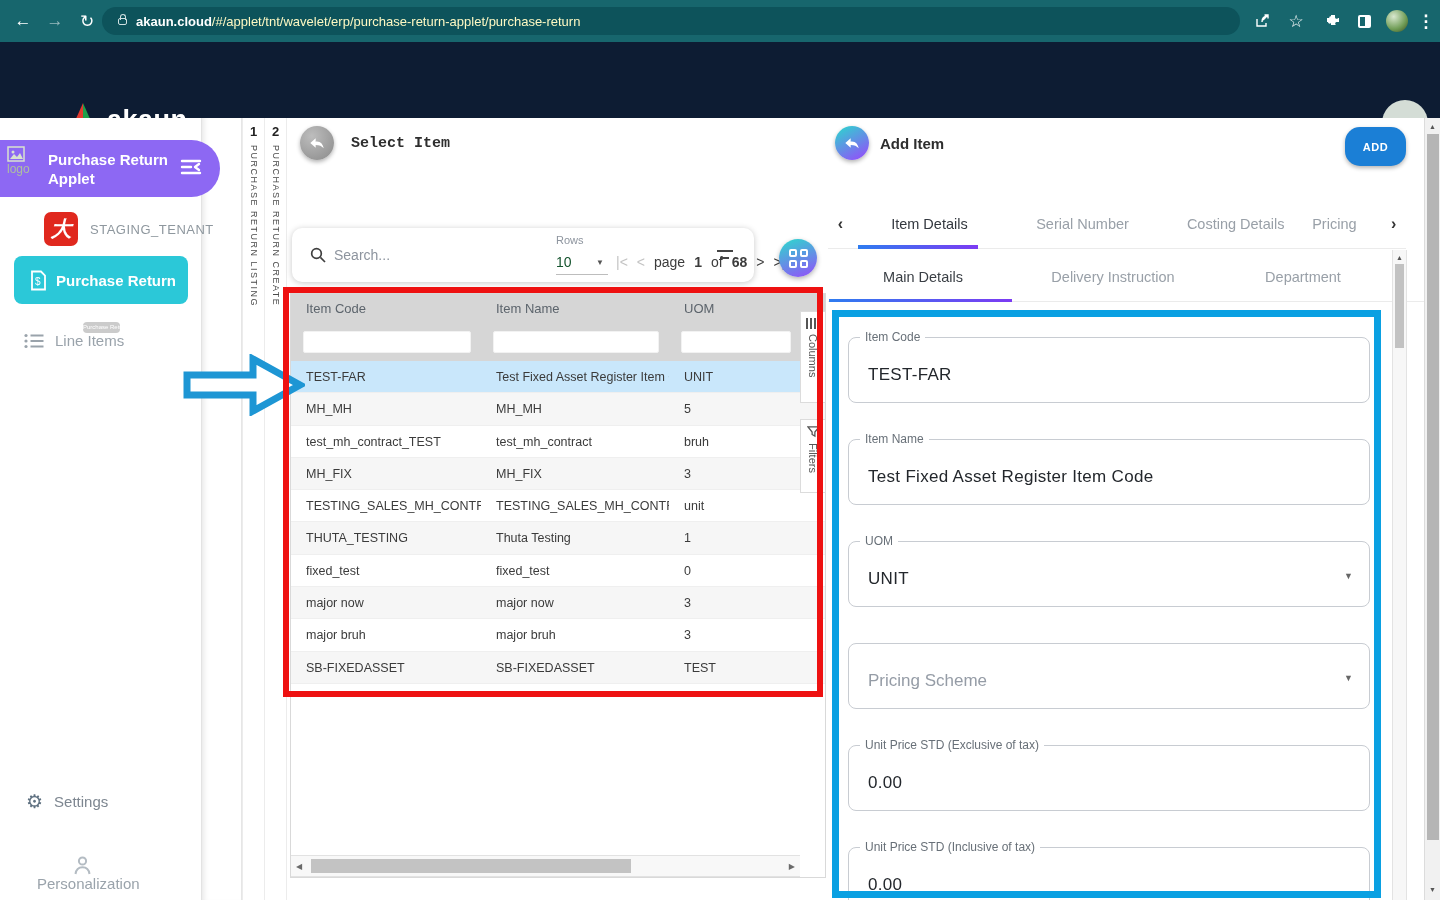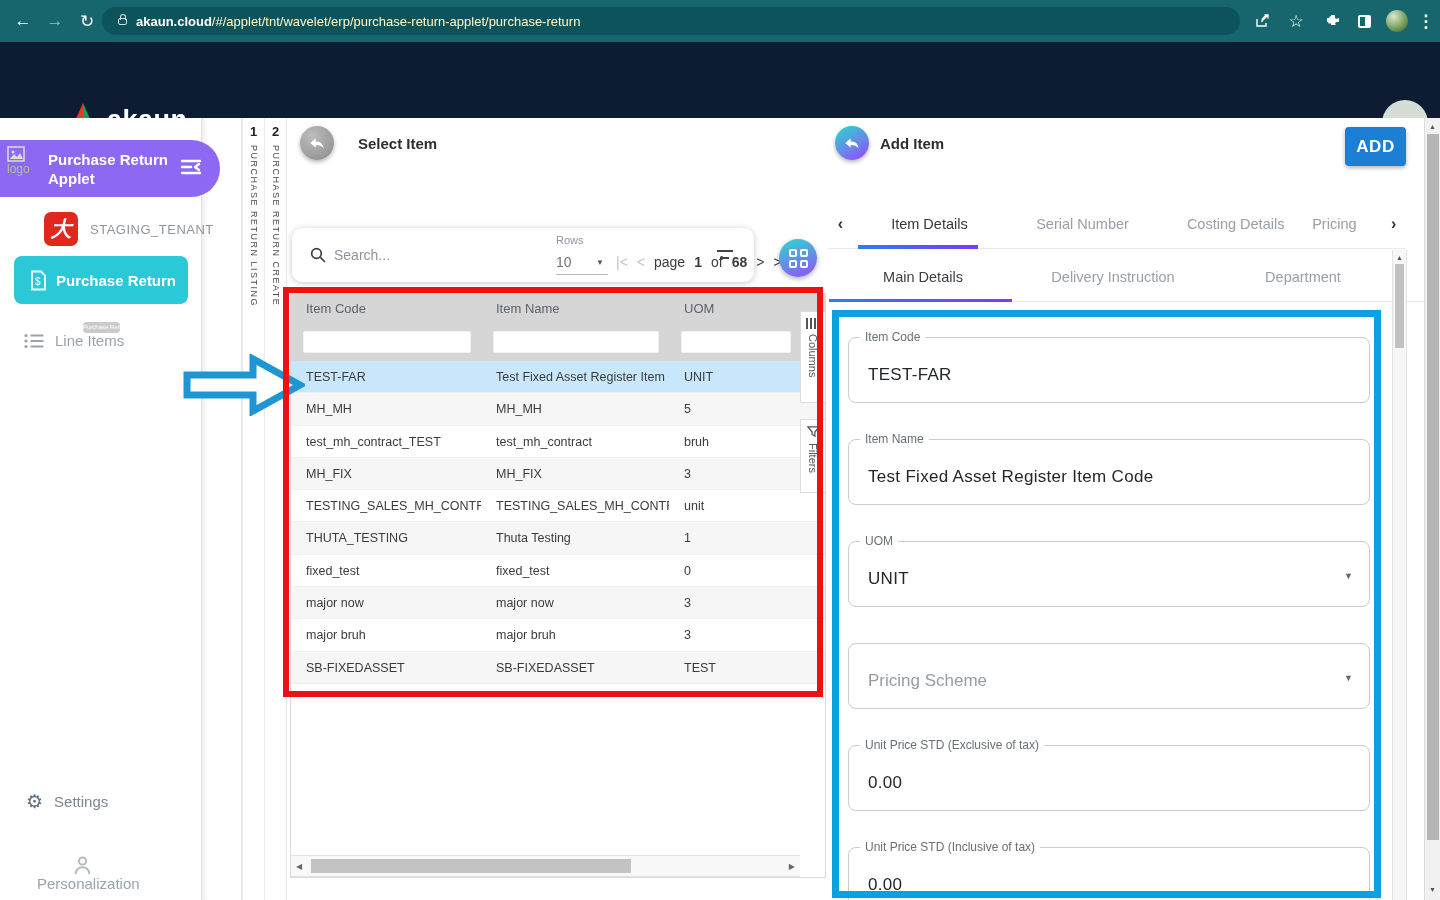--- a/index.html
+++ b/index.html
@@ -71,21 +71,21 @@
   .gray-grad { background:radial-gradient(circle at 35% 30%, #bdbdbd, #8a8a8a); }
   .teal-purple { background:linear-gradient(150deg,#2ed3cf 5%,#8a5bf6 85%); }
   .panel-title { font-size:15px; font-weight:600; color:#2e2e2e; }
   #searchitem-tab { position:absolute; left:0; top:180px; width:532px; text-align:center;
     color:#868d96; font-size:16px; cursor:pointer; }
   .grad-underline { background:linear-gradient(90deg,#2e7cf0,#7c3bf3); }
   #searchcard { position:absolute; left:4px; top:110px; width:462px; height:54px; background:#fff;
     border-radius:10px; box-shadow:0 1px 6px rgba(0,0,0,.22); display:flex; align-items:center; }
   #searchcard .ph { color:#8d949e; font-size:14px; margin-left:8px; flex:1; }
   .rows-label { position:absolute; left:268px; top:116px; font-size:11px; color:#8d949e; }
-  .rows-value { position:absolute; left:268px; top:136px; font-size:14px; color:#737373; width:52px;
+  .rows-value { position:absolute; left:268px; top:136px; font-size:14px; color:#14532d; width:52px;
     border-bottom:1px solid #bdbdbd; padding-bottom:4px; cursor:pointer; }
   .rows-caret { position:absolute; left:308px; top:140px; font-size:8px; color:#555; }
   #pager { position:absolute; left:328px; top:136px; font-size:14px; color:#3c3c3c; display:flex;
     align-items:center; gap:9px; white-space:nowrap; }
   #pager .dis { color:#c3c3c3; }
   #pager b { font-weight:bold; }
   #gridbtn { position:absolute; left:491px; top:121px; width:38px; height:38px; border-radius:50%;
     background:linear-gradient(160deg,#31d3cf 5%,#8a5bf6 90%); box-shadow:0 2px 5px rgba(0,0,0,.3);
     display:flex; align-items:center; justify-content:center; cursor:pointer; }
   .gridglyph { display:grid; grid-template-columns:8px 8px; grid-template-rows:8px 8px; gap:3px; }
@@ -108,21 +108,21 @@
   .colbars { display:flex; gap:2px; }
   .colbars i { width:2px; height:11px; background:#555; }
   #hscroll { position:absolute; left:0px; top:561px; width:509px; height:22px; background:#f8f8f8;
     border-top:1px solid #e2e2e2; border-bottom:1px solid #e2e2e2; }
   #hscroll .thumb { position:absolute; left:20px; top:3px; width:320px; height:14px; background:#c3c3c3; }
   .scroll-ar { position:absolute; color:#6a6a6a; font-size:8px; top:6px; cursor:pointer; }
 
   
   #rightpanel { position:absolute; left:828px; top:118px; width:612px; height:782px; background:#fff; }
   #addbtn { position:absolute; left:517px; top:9px; width:61px; height:39px; background:#1b7fd6;
-    border-radius:4px; color:#fff; font-weight:bold; font-size:17px; letter-spacing:.5px; display:flex;
+    border-radius:15px; color:#fff; font-weight:bold; font-size:11px; letter-spacing:.5px; display:flex;
     align-items:center; justify-content:center; box-shadow:0 2px 4px rgba(0,0,0,.3); cursor:pointer; }
   #tabsrow { position:absolute; left:0; top:82px; width:578px; height:49px; display:flex; align-items:center;
     border-bottom:1px solid #ebebeb; }
   .tab-chev { width:26px; text-align:center; font-size:16px; font-weight:bold; color:#333; cursor:pointer; }
   .tab { width:160px; text-align:center; font-size:14.5px; color:#99a0a8; cursor:pointer; white-space:nowrap; }
   .tab.active { color:#33383f; }
   .tab.clip { width:72px; overflow:hidden; text-align:left; }
   #tab-underline { position:absolute; left:30px; top:127px; width:120px; height:3.5px; }
   #subtabs { position:absolute; left:0; top:134px; width:596px; height:50px; display:flex; align-items:center;
     border-bottom:1px solid #ebebeb; }
@@ -263,21 +263,21 @@
     <span class="vlabel">PURCHASE RETURN CREATE</span>
   </div>
 </div>
 
 <div id="midpanel">
   <div class="backcircle gray-grad abs" style="left:12px;top:8px;">
     <svg width="16" height="14" viewBox="0 0 24 20">
       <path d="M10 8V3l-8 7 8 7v-4.1c5.5 0 9.5 1.7 12 5.1-1-5.5-4.5-11-12-10z" fill="#fff"></path>
       </svg>
   </div>
-  <span class="panel-title abs" style="left:70px;top:17px;">Select Item</span>
+  <span class="panel-title abs" style="left:63px;top:17px;font-family:Liberation Mono, monospace;">Select Item</span>
 
   <span id="searchitem-tab">Search Item</span>
   <div class="grad-underline abs" style="left:2px;top:209px;width:530px;height:3px;"></div>
 
   <div id="searchcard">
     <svg style="margin-left:18px;" width="16" height="16" viewBox="0 0 16 16">
       <circle cx="6.5" cy="6.5" r="4.8" fill="none" stroke="#3f3f3f" stroke-width="1.7"></circle>
       <path d="M10.4 10.4 15 15" stroke="#3f3f3f" stroke-width="1.7"></path>
       </svg>
     <span class="ph">Search...</span>

